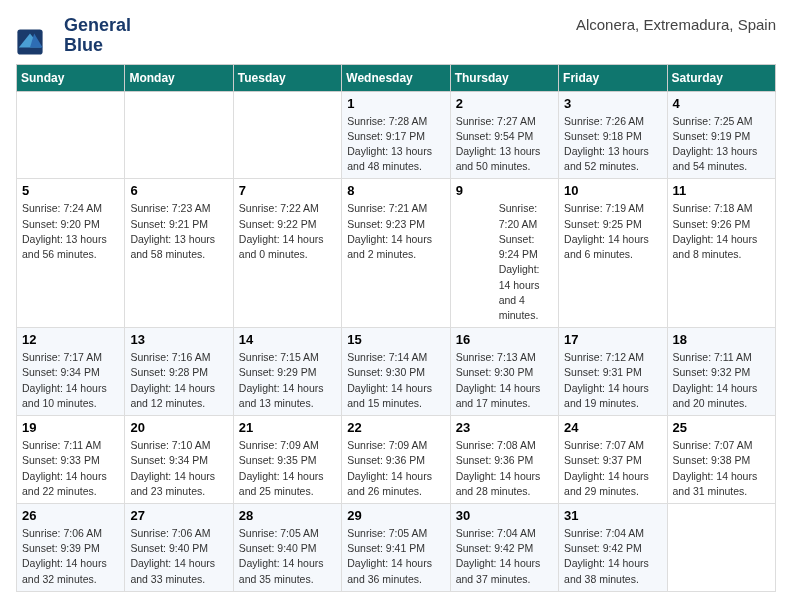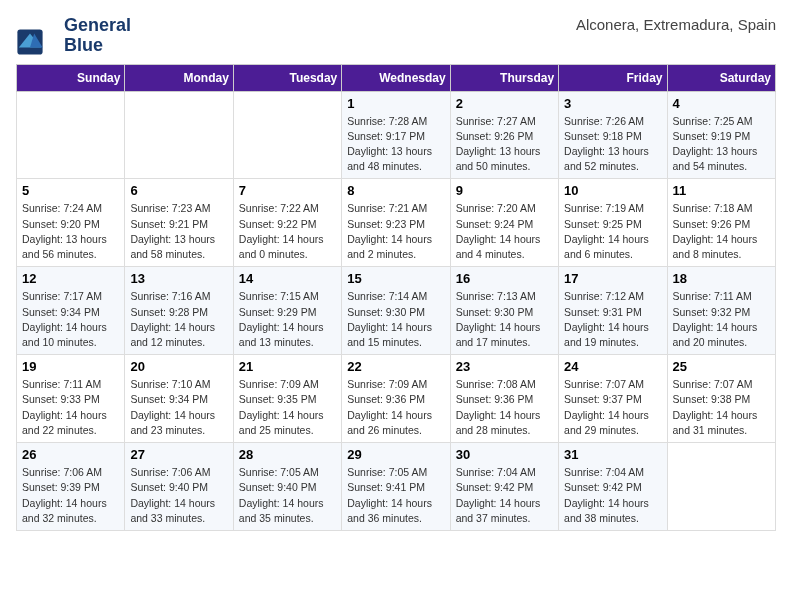--- a/index.html
+++ b/index.html
@@ -46,24 +46,24 @@
       font-size: 15px;
       color: #444;
       text-align: center;
     }
     table {
       width: 100%;
       border-collapse: collapse;
       font-size: 11px;
     }
     thead tr th {
-      background-color: #4c1d95;
+      background-color: #0f766e;
       color: #fff;
       padding: 6px 4px;
-      text-align: right;
+      text-align: left;
       font-size: 12px;
       font-weight: bold;
       border: 1px solid #ccc;
     }
     tbody tr td {
       border: 1px solid #ddd;
       padding: 4px 5px;
       vertical-align: top;
       min-height: 80px;
       width: calc(100% / 7);
@@ -129,21 +129,21 @@
         <td>
           <span class="day-number">1</span>
           <div class="day-info" style="white-space: pre-line;">Sunrise: 7:28 AM
 Sunset: 9:17 PM
 Daylight: 13 hours
 and 48 minutes.</div>
         </td>
         <td>
           <span class="day-number">2</span>
           <div class="day-info" style="white-space: pre-line;">Sunrise: 7:27 AM
-Sunset: 9:26 PM
+Sunset: 9:54 PM
 Daylight: 13 hours
 and 50 minutes.</div>
         </td>
         <td>
           <span class="day-number">3</span>
           <div class="day-info" style="white-space: pre-line;">Sunrise: 7:26 AM
 Sunset: 9:18 PM
 Daylight: 13 hours
 and 52 minutes.</div>
         </td>
@@ -179,21 +179,21 @@
         </td>
         <td>
           <span class="day-number">8</span>
           <div class="day-info" style="white-space: pre-line;">Sunrise: 7:21 AM
 Sunset: 9:23 PM
 Daylight: 14 hours
 and 2 minutes.</div>
         </td>
         <td>
           <span class="day-number">9</span>
-          <div class="day-info" style="white-space: pre-line;">Sunrise: 7:20 AM
+          <div class="day-info" style="white-space: pre-line; margin-left: 43px;">Sunrise: 7:20 AM
 Sunset: 9:24 PM
 Daylight: 14 hours
 and 4 minutes.</div>
         </td>
         <td>
           <span class="day-number">10</span>
           <div class="day-info" style="white-space: pre-line;">Sunrise: 7:19 AM
 Sunset: 9:25 PM
 Daylight: 14 hours
 and 6 minutes.</div>

